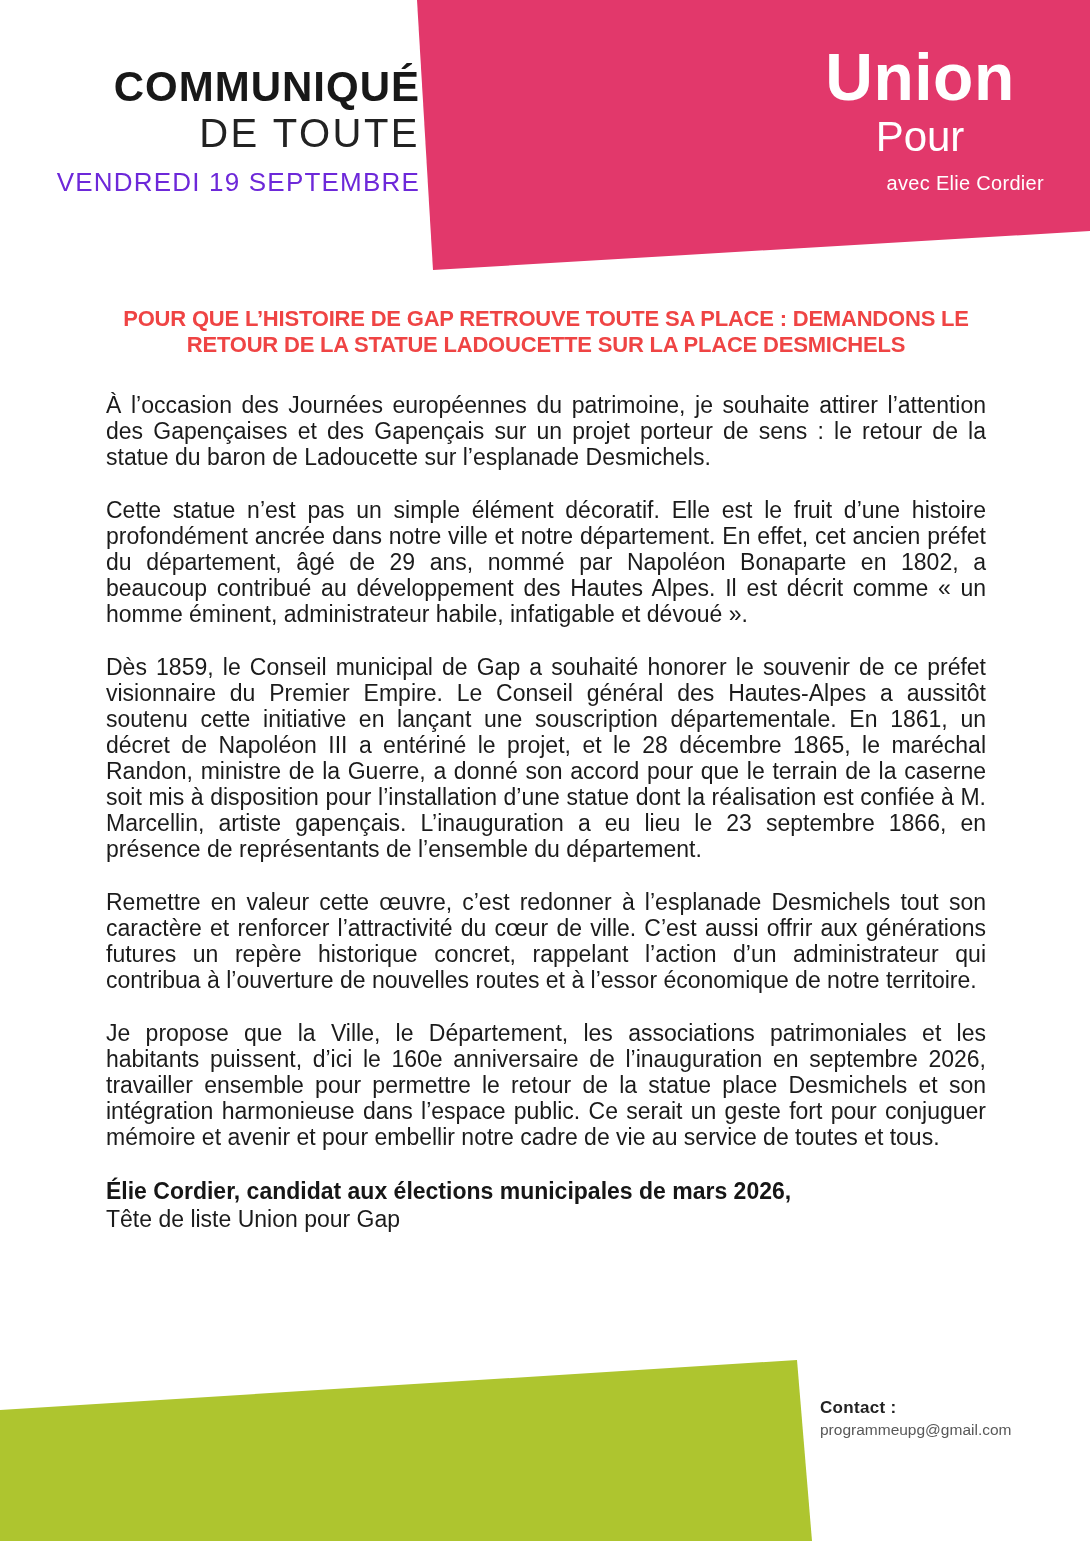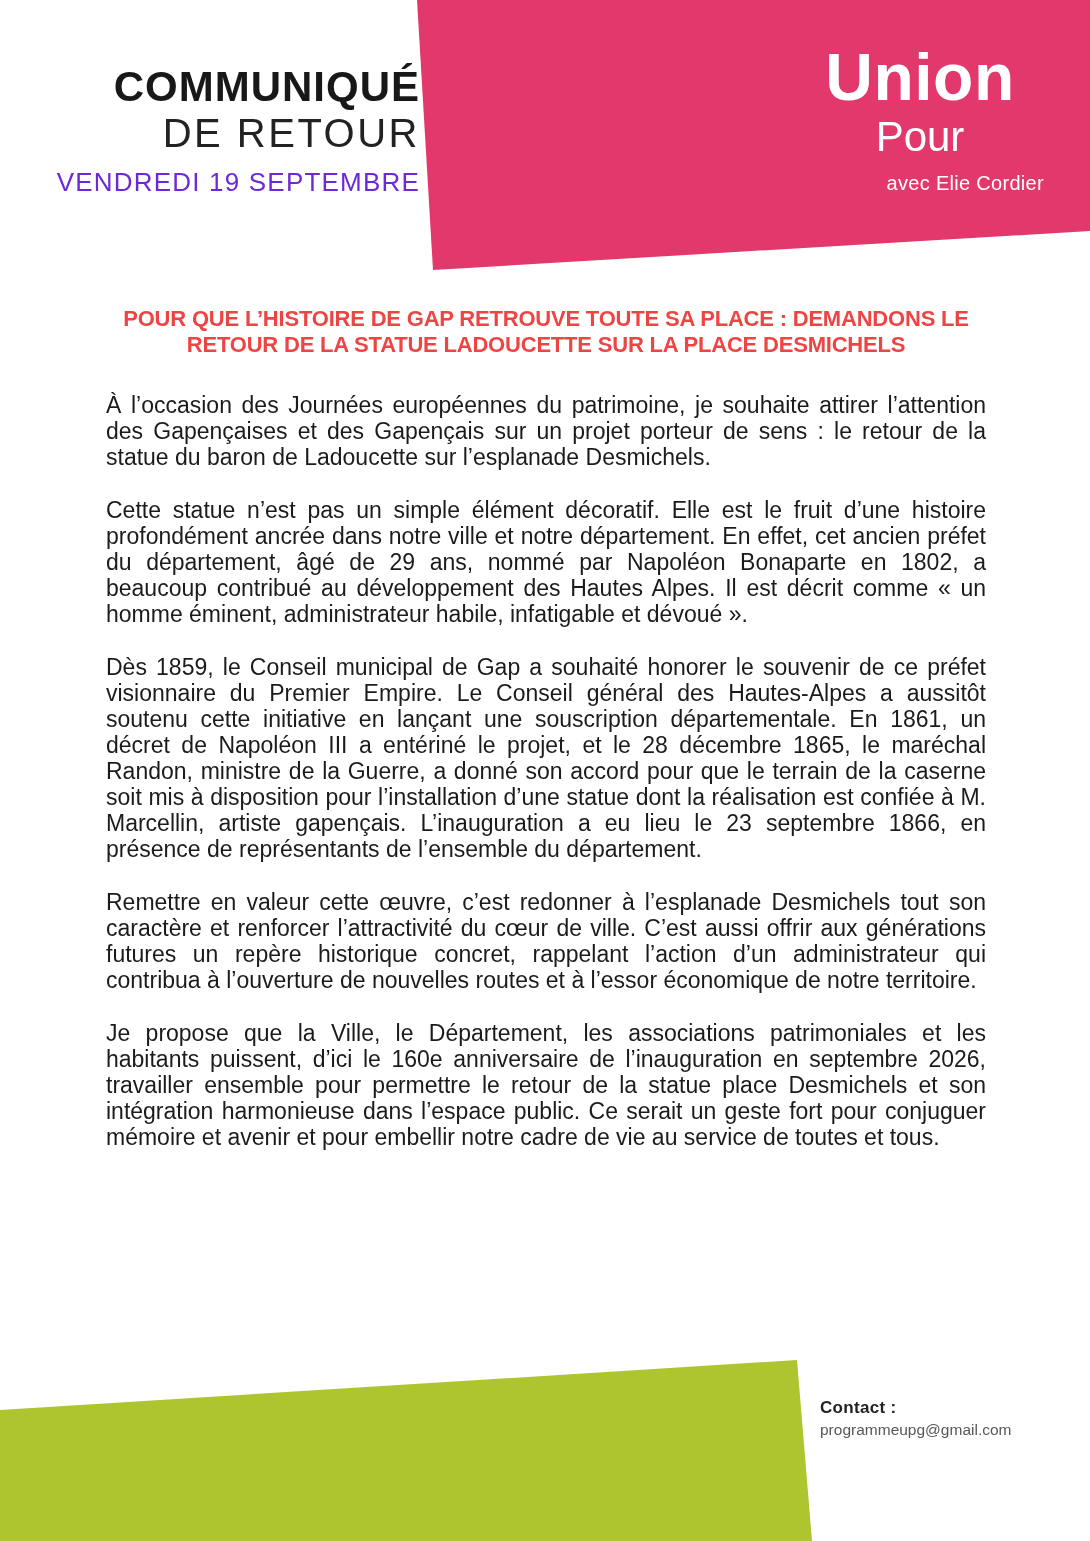--- a/index.html
+++ b/index.html
@@ -81,31 +81,33 @@
   <div class="logo">
     <div class="logo-union">Union</div>
     <div class="logo-line2">
       <span class="logo-pour">Pour</span>
     </div>
     <div class="logo-tagline">avec Elie Cordier</div>
   </div>
 
   <div class="masthead">
     <div class="masthead-line1">COMMUNIQUÉ</div>
-    <div class="masthead-line2">DE RETOUR</div>
+    <div class="masthead-line2">DE TOUTE</div>
     <div class="masthead-date">VENDREDI 19 SEPTEMBRE</div>
   </div>
 
   <div class="content">
     <div class="headline">POUR QUE L’HISTOIRE DE GAP RETROUVE TOUTE SA PLACE : DEMANDONS LE RETOUR DE LA STATUE LADOUCETTE SUR LA PLACE DESMICHELS</div>
     <p class="para">À l’occasion des Journées européennes du patrimoine, je souhaite attirer l’attention des Gapençaises et des Gapençais sur un projet porteur de sens : le retour de la statue du baron de Ladoucette sur l’esplanade Desmichels.</p>
     <p class="para">Cette statue n’est pas un simple élément décoratif. Elle est le fruit d’une histoire profondément ancrée dans notre ville et notre département. En effet, cet ancien préfet du département, âgé de 29 ans, nommé par Napoléon Bonaparte en 1802, a beaucoup contribué au développement des Hautes Alpes. Il est décrit comme « un homme éminent, administrateur habile, infatigable et dévoué ».</p>
     <p class="para">Dès 1859, le Conseil municipal de Gap a souhaité honorer le souvenir de ce préfet visionnaire du Premier Empire. Le Conseil général des Hautes-Alpes a aussitôt soutenu cette initiative en lançant une souscription départementale. En 1861, un décret de Napoléon III a entériné le projet, et le 28 décembre 1865, le maréchal Randon, ministre de la Guerre, a donné son accord pour que le terrain de la caserne soit mis à disposition pour l’installation d’une statue dont la réalisation est confiée à M. Marcellin, artiste gapençais. L’inauguration a eu lieu le 23 septembre 1866, en présence de représentants de l’ensemble du département.</p>
     <p class="para">Remettre en valeur cette œuvre, c’est redonner à l’esplanade Desmichels tout son caractère et renforcer l’attractivité du cœur de ville. C’est aussi offrir aux générations futures un repère historique concret, rappelant l’action d’un administrateur qui contribua à l’ouverture de nouvelles routes et à l’essor économique de notre territoire.</p>
     <p class="para">Je propose que la Ville, le Département, les associations patrimoniales et les habitants puissent, d’ici le 160e anniversaire de l’inauguration en septembre 2026, travailler ensemble pour permettre le retour de la statue place Desmichels et son intégration harmonieuse dans l’espace public. Ce serait un geste fort pour conjuguer mémoire et avenir et pour embellir notre cadre de vie au service de toutes et tous.</p>
+    <div class="sig-bold">Élie Cordier, candidat aux élections municipales de mars 2026,</div>
+    <div class="sig-normal">Tête de liste Union pour Gap</div>
   </div>
 
   <div class="green-shape"></div>
 
   <div class="contact">
     <div class="contact-label">Contact :</div>
     <div class="contact-email">programmeupg@gmail.com</div>
   </div>
 
 </div>

